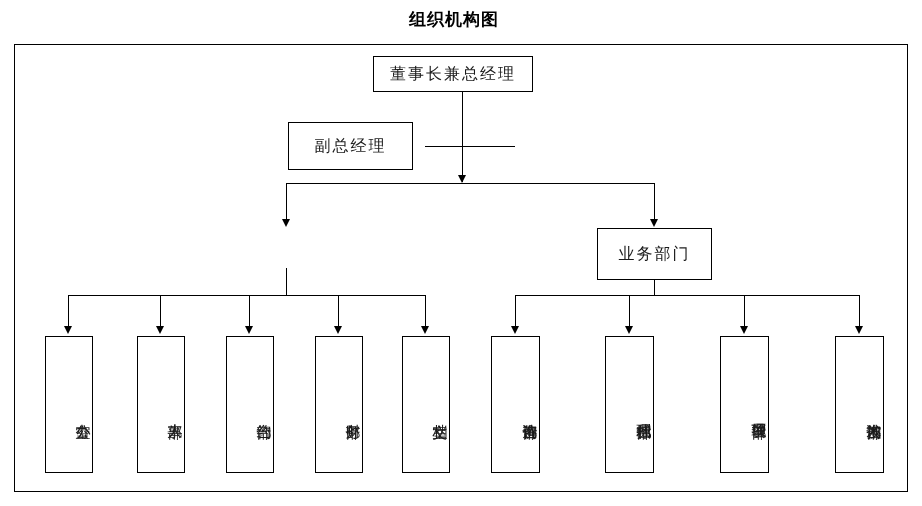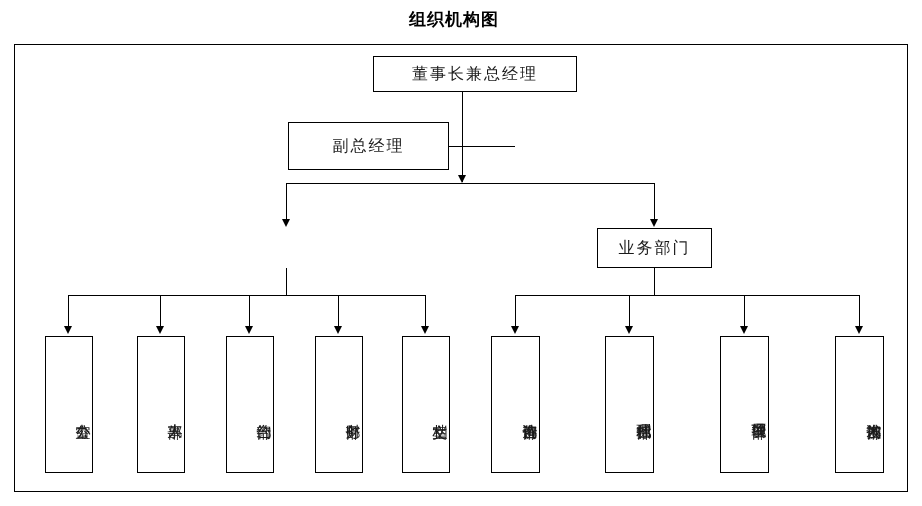--- a/index.html
+++ b/index.html
@@ -129,27 +129,27 @@
 
   <div class="conn v" style="left:629px; top:295px; height:33px;"></div>
   <div class="arrow" style="left:625px; top:326px;"></div>
 
   <div class="conn v" style="left:744px; top:295px; height:33px;"></div>
   <div class="arrow" style="left:740px; top:326px;"></div>
 
   <div class="conn v" style="left:859px; top:295px; height:33px;"></div>
   <div class="arrow" style="left:855px; top:326px;"></div>
 
-  <div class="node" style="left:373px; top:56px; width:204px; height:36px;">董事长兼总经理</div>
+  <div class="node" style="left:373px; top:56px; width:160px; height:36px;">董事长兼总经理</div>
 
-  <div class="node" style="left:288px; top:122px; width:161px; height:48px;">副总经理</div>
+  <div class="node" style="left:288px; top:122px; width:125px; height:48px;">副总经理</div>
 
 
 
-  <div class="node" style="left:597px; top:228px; width:115px; height:40px;">业务部门</div>
+  <div class="node" style="left:597px; top:228px; width:115px; height:52px;">业务部门</div>
 
   <div class="node leaf" style="left:45px; top:336px; width:48px; height:137px;">办公室</div>
 
   <div class="node leaf" style="left:137px; top:336px; width:48px; height:137px;">人事部</div>
 
   <div class="node leaf" style="left:226px; top:336px; width:48px; height:137px;">合约部</div>
 
   <div class="node leaf" style="left:315px; top:336px; width:48px; height:137px;">财务部</div>
 
   <div class="node leaf" style="left:402px; top:336px; width:48px; height:137px;">文档室</div>

